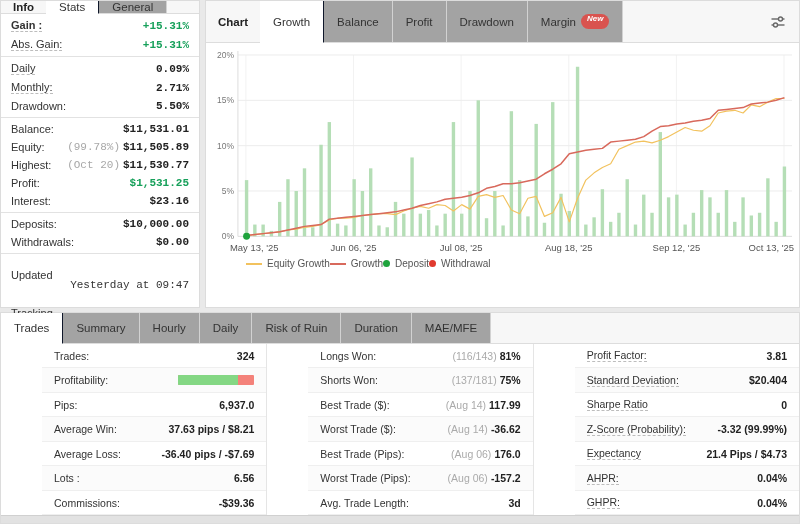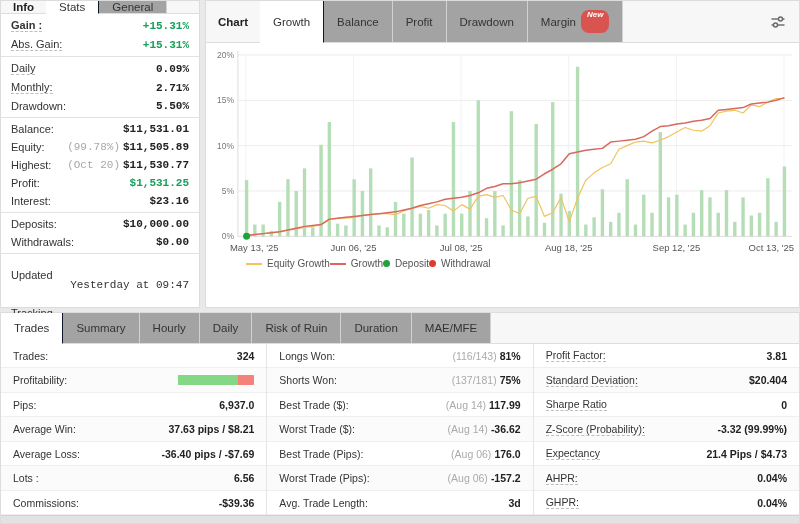--- a/index.html
+++ b/index.html
@@ -12,21 +12,21 @@
   .strip { display:flex; align-items:stretch; background:#f7f7f7;
            border-bottom:1px solid #ddd; height:42px; }
   .tab { display:flex; align-items:center; padding:0 13px; font-size:11.5px;
          color:#333; background:#a3a3a3; border-right:1px solid #d2d2d2; cursor:pointer; white-space:nowrap; }
   .tab.active { background:#fff; border-right:1px solid #0f172a; border-bottom:1px solid #fff; margin-bottom:-1px; }
   .section-label { display:flex; align-items:center; padding:0 12px; font-weight:bold;
                    font-size:11.5px; color:#222; white-space:nowrap; }
   .strip-spacer { flex:1; }
   .gear-wrap { display:flex; align-items:center; padding:0 12px; cursor:pointer; }
   .badge-new { display:inline-block; margin-left:5px; background:#d9534f; color:#fff;
-               font-size:8px; font-weight:bold; font-style:italic; padding:1px 6px 14px;
+               font-size:8px; font-weight:bold; font-style:italic; padding:1px 6px 6px;
                border-radius:8px; line-height:1; }
 
   
   .left-panel { width:200px; height:308px; display:flex; flex-direction:column; }
   .lp-group { border-bottom:1px solid #e2e2e2; padding:2px 0; }
   .lp-group:last-child { border-bottom:none; }
   .lp-row { display:flex; justify-content:space-between; align-items:center;
             padding:3px 10px; font-size:11px; }
   .lp-label { color:#333; }
   .lp-val { color:#222; font-weight:bold; text-align:left;font-family:Liberation Mono, monospace; }
@@ -41,21 +41,21 @@
   svg.growth { display:block; width:100%; }
   .legend { display:flex; justify-content:flex-start; padding:2px 40px 0 40px;
             font-size:10px; color:#555; }
   .legend-item { display:flex; align-items:center; gap:5px; cursor:pointer; }
   .sw-line { display:inline-block; width:16px; height:2px; }
   .sw-dot { display:inline-block; width:7px; height:7px; border-radius:50%; }
 
   
   .bottom-panel { margin-top:4px; height:212px; overflow:hidden; display:flex; flex-direction:column; }
   .cols { display:flex; flex:1; }
-  .scol { flex:1; border-right:1px solid #e5e5e5; }
+  .scol { flex:1; border-right:1px solid #e5e5e5;margin-left:41px; }
   .scol:last-child { border-right:none; }
   .srow { display:flex; justify-content:space-between; align-items:center; height:24.5px;
           padding:0 12px; font-size:10.5px; border-bottom:1px solid #efefef; }
   .srow:nth-child(even) { background:#fbfbfb; }
   .slabel { color:#333; white-space:nowrap; }
   .sval { color:#222; font-weight:bold; text-align:right; white-space:nowrap; }
   .sval .pre { color:#aaa; font-weight:normal; margin-right:3px; }
   .profit-bar { width:76px; height:10px; display:flex; background:#f4827a; border-radius:1px; overflow:hidden; }
   .profit-bar .win { background:#84d784; height:100%; }
   .bottom-strip { height:10px; background:#e2e2e2; border-top:1px solid #d0d0d0; }

